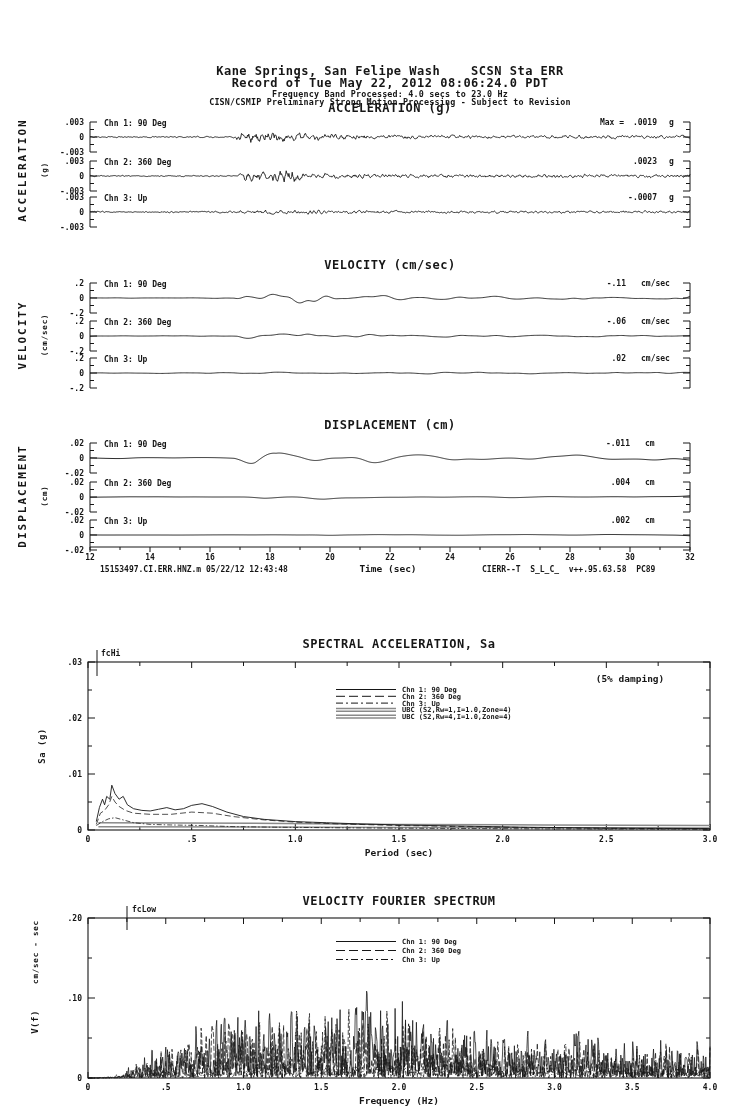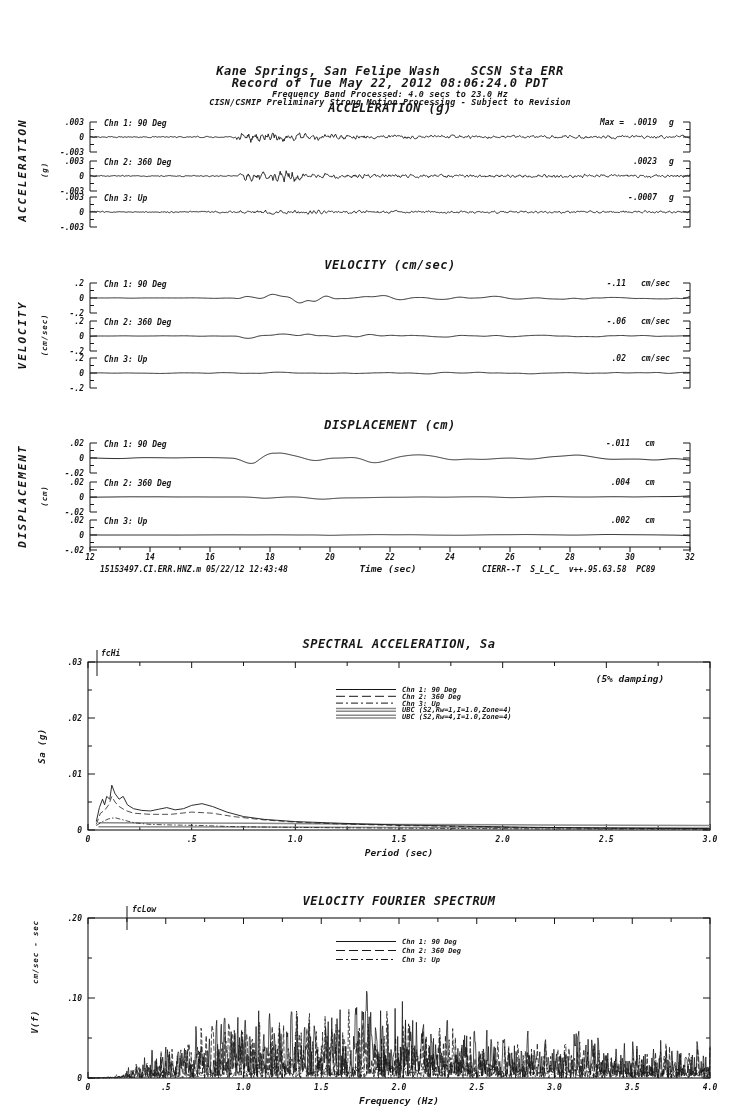--- a/index.html
+++ b/index.html
@@ -1,16 +1,16 @@
 <!DOCTYPE html>
 <html><head>
 <meta charset="utf-8">
 <style>
   html,body{margin:0;padding:0;background:#ffffff;}
-  .page{position:relative;width:729px;height:1115px;background:#ffffff;overflow:hidden;font-style:italic;}
+  .page{position:relative;width:729px;height:1115px;background:#ffffff;overflow:hidden;}
   svg text{font-family:"DejaVu Sans Mono","Liberation Mono",monospace;fill:#161616;font-weight:bold;white-space:pre;}
   .h1,.title{font-size:12px;letter-spacing:0.5px;}
   .h2{font-size:8.4px;letter-spacing:0.2px;}
   .side{font-size:11px;letter-spacing:2px;}
   .sideu{font-size:7.5px;letter-spacing:0.8px;}
   .side2{font-size:9px;letter-spacing:0.5px;}
   .tick{font-size:8px;}
   .lbl{font-size:8px;}
   .axt{font-size:9.5px;}
   .leg{font-size:7px;}

